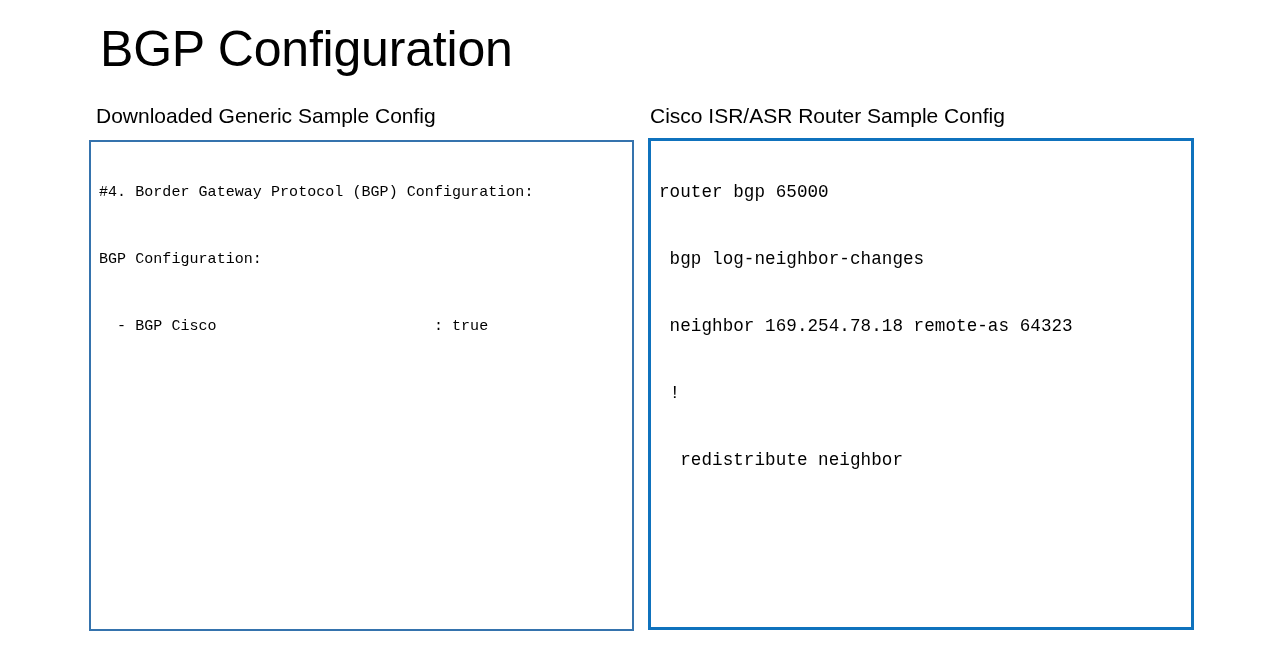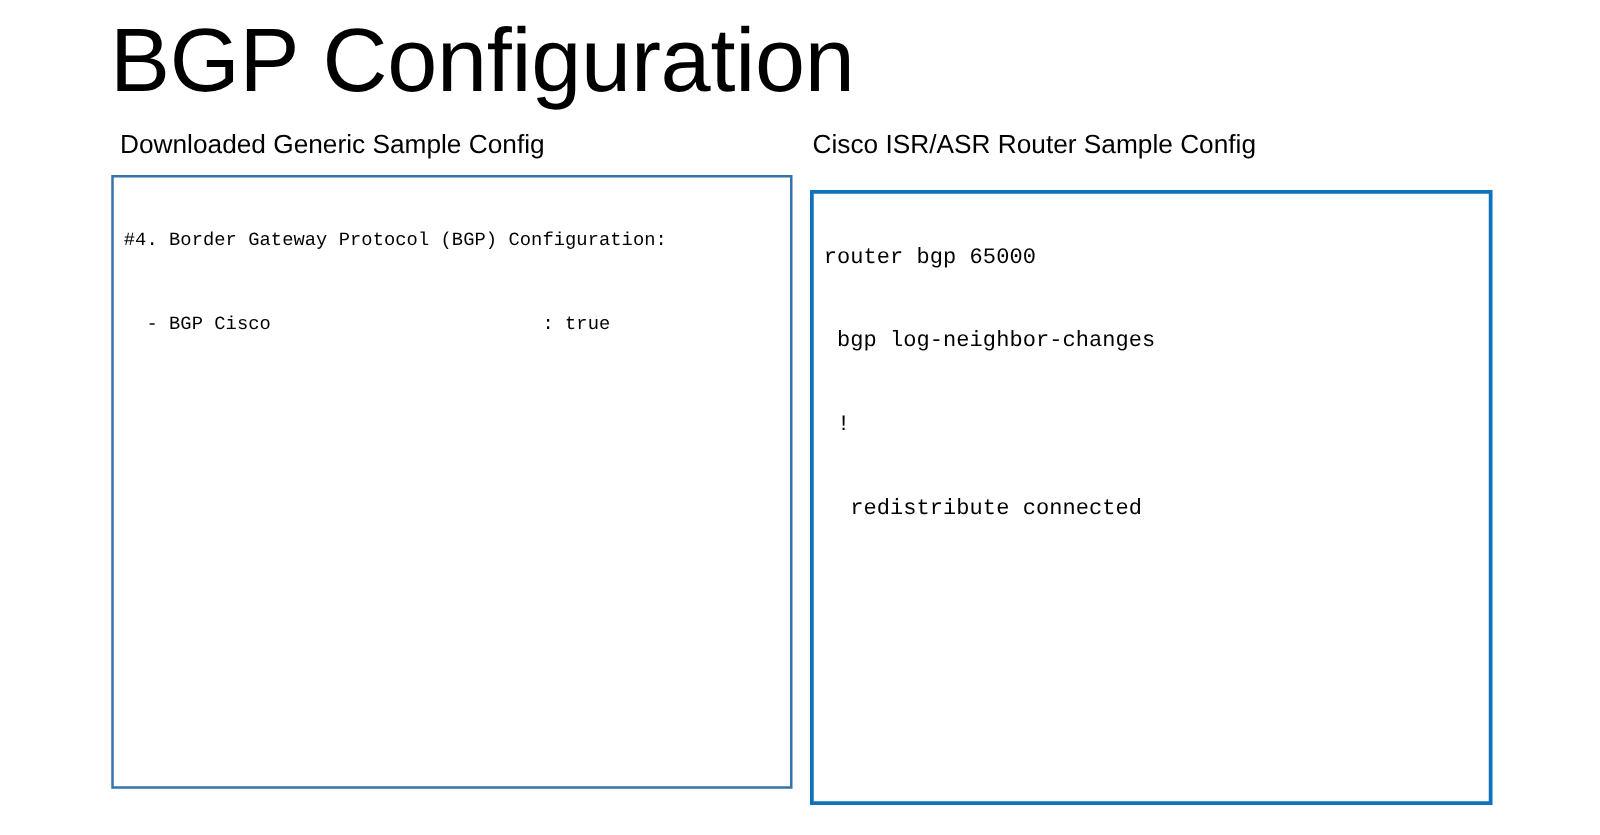--- a/index.html
+++ b/index.html
@@ -11,23 +11,23 @@
     width: 1280px;
     height: 668px;
     position: relative;
     overflow: hidden;
     font-family: "Liberation Sans", sans-serif;
     color: #000000;
   }
 
   #slide-title {
     position: absolute;
-    left: 88px;
+    left: 100px;
     top: 14px;
-    font-size: 72px;
+    font-size: 50px;
     font-weight: 300;
     letter-spacing: -0.2px;
     line-height: 70px;
     color: #000000;
     white-space: nowrap;
   }
 
   .panel-heading {
     position: absolute;
     font-size: 21px;
@@ -50,21 +50,21 @@
   #left-code-box {
     left: 89px;
     top: 140px;
     width: 545px;
     height: 491px;
     border: 2px solid #3573ad;
   }
 
   #right-code-box {
     left: 648px;
-    top: 152px;
+    top: 138px;
     width: 546px;
     height: 492px;
     border: 3px solid #0f72bd;
   }
 
   .code-area {
     position: absolute;
     left: 0;
     top: 0;
     padding: 6px 8px 0 8px;
@@ -93,31 +93,33 @@
 </head>
 <body>
 
 <div id="slide-title">BGP Configuration</div>
 
 <div class="panel-heading" id="left-panel-heading">Downloaded Generic Sample Config</div>
 
 <div class="code-box" id="left-code-box">
   <div class="code-area" id="left-code-area">
     <div class="code-line">#4. Border Gateway Protocol (BGP) Configuration:</div>
+    <div class="code-line">BGP Configuration:</div>
     <div class="code-line">  - BGP Cisco                        : true</div>
   </div>
 </div>
 
 <div class="panel-heading" id="right-panel-heading">Cisco ISR/ASR Router Sample Config</div>
 
 <div class="code-box" id="right-code-box">
   <div class="code-area" id="right-code-area">
     <div class="code-line">router bgp 65000</div>
     <div class="code-line"> bgp log-neighbor-changes</div>
+    <div class="code-line"> neighbor 169.254.78.18 remote-as 64323</div>
     <div class="code-line"> !</div>
-    <div class="code-line">  redistribute connected</div>
+    <div class="code-line">  redistribute neighbor</div>
     
     
     
     
     
   </div>
 </div>
 
 </body></html>

